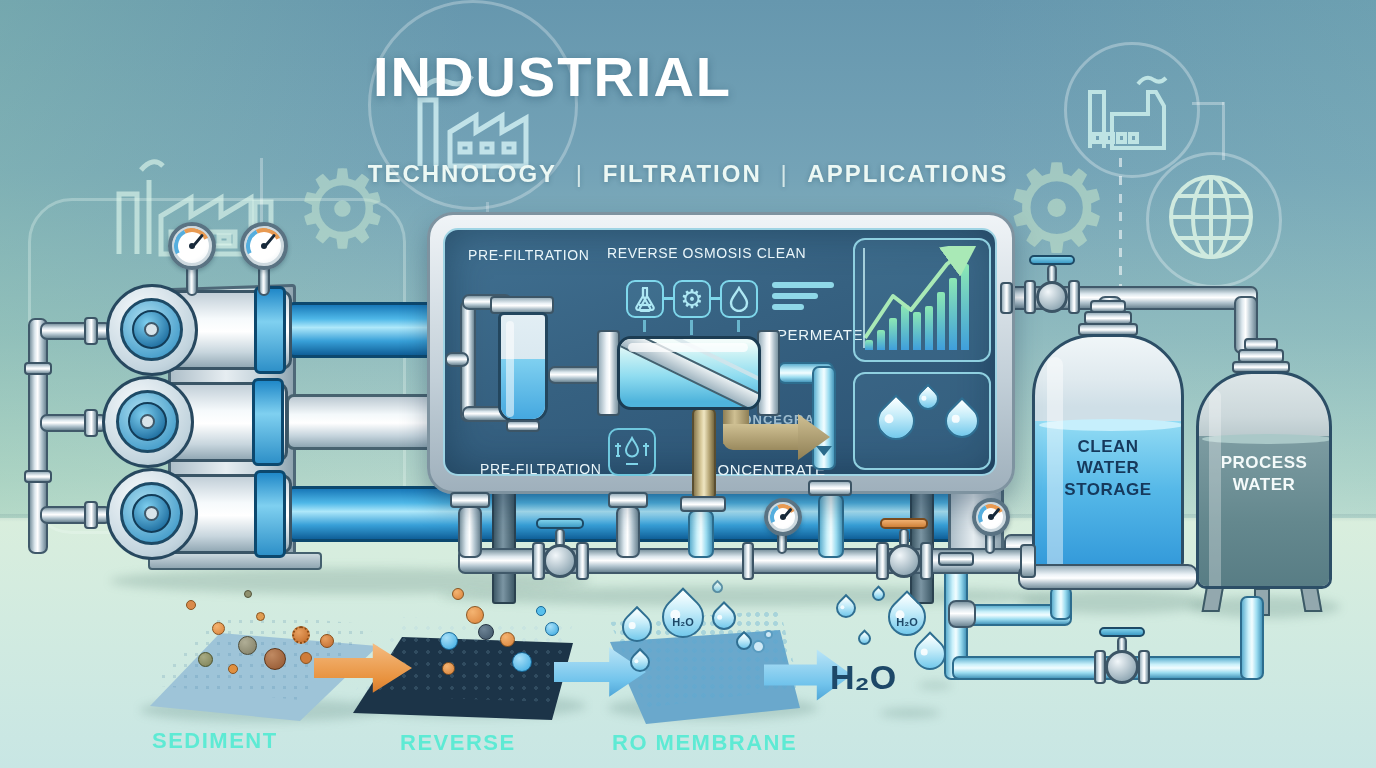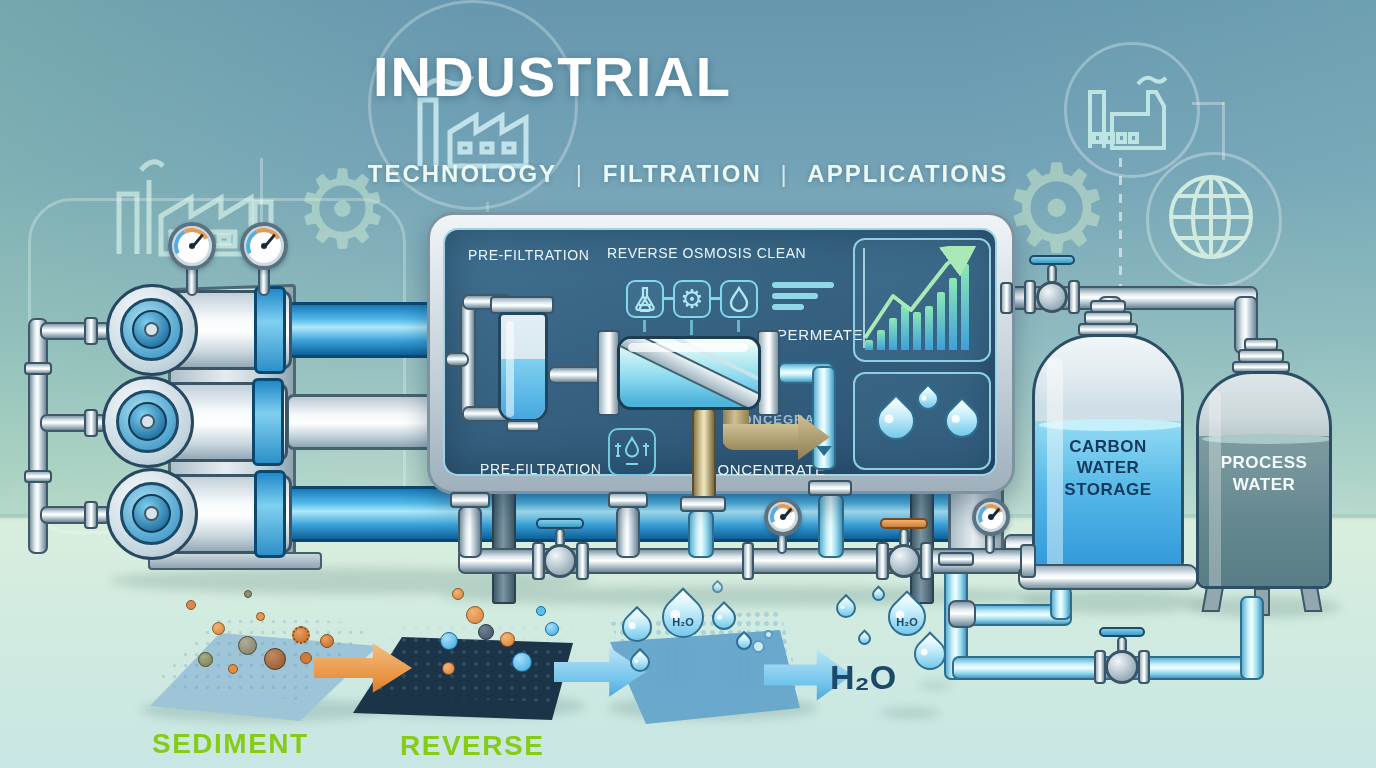--- a/index.html
+++ b/index.html
@@ -12,21 +12,21 @@
   .wall-tint{left:0;top:0;width:1376px;height:540px;
     background:linear-gradient(90deg,rgba(150,205,175,.30),rgba(150,205,175,0) 34%,rgba(120,170,190,0) 70%,rgba(140,200,190,.18));}
   .floor{left:0;top:518px;width:1376px;height:250px;
     background:linear-gradient(180deg,#d9eedd 0%,#d2ebe0 40%,#c8e6e4 100%);}
   .floorline{left:0;top:514px;width:1376px;height:8px;background:linear-gradient(180deg,rgba(90,130,140,.18),rgba(255,255,255,0));}
   
   .ttl{color:#fff;font-weight:bold;text-align:center;letter-spacing:2px;
     text-shadow:0 2px 8px rgba(15,55,80,.35);white-space:nowrap;}
   .sub{color:#ecf8f4;font-weight:bold;letter-spacing:2px;text-shadow:0 1px 5px rgba(15,55,80,.3);}
   .plabel{color:#eaf6fa;font-weight:normal;letter-spacing:.6px;white-space:nowrap;}
-  .stage-label{color:#84cc16;font-weight:bold;letter-spacing:1.5px;font-size:28px;white-space:nowrap;}
+  .stage-label{color:#5eead4;font-weight:bold;letter-spacing:1.5px;font-size:22px;white-space:nowrap;}
   .h2o{font-family:Liberation Sans, sans-serif;}
   
   .pipe{background:linear-gradient(180deg,#7e96a2,#dde8ee 30%,#ffffff 48%,#b6c8d2 72%,#6d8694);
     border:2px solid #40596a;border-radius:7px;box-sizing:border-box;}
   .pipeV{background:linear-gradient(90deg,#7e96a2,#dde8ee 30%,#ffffff 48%,#b6c8d2 72%,#6d8694);
     border:2px solid #40596a;border-radius:7px;box-sizing:border-box;}
   .cpipe{background:linear-gradient(180deg,#5fb0d0,#c9f0fa 32%,#f2fdff 50%,#9adcf0 74%,#4898bc);
     border:2px solid #2d6d8e;border-radius:7px;box-sizing:border-box;}
   .cpipeV{background:linear-gradient(90deg,#5fb0d0,#c9f0fa 32%,#f2fdff 50%,#9adcf0 74%,#4898bc);
     border:2px solid #2d6d8e;border-radius:7px;box-sizing:border-box;}
@@ -392,21 +392,21 @@
   <div class="abs flange" style="left:1090px;top:300px;width:36px;height:13px;z-index:5;"></div>
   <div class="abs flange" style="left:1084px;top:311px;width:48px;height:14px;z-index:5;"></div>
   <div class="abs flange" style="left:1078px;top:323px;width:60px;height:13px;z-index:5;"></div>
   <div class="abs" style="left:1032px;top:334px;width:152px;height:238px;z-index:5;border:3px solid #2c4e66;border-radius:62px 62px 10px 10px;box-sizing:border-box;overflow:hidden;
        background:linear-gradient(180deg,#f0f6f8 0%,#e0eaef 18%,#cfdfe7 30%);">
     <div class="abs" style="left:0;top:84px;width:152px;height:154px;background:linear-gradient(180deg,#93dcf4 0%,#55b8e8 45%,#2f96d8 100%);"></div>
     <div class="abs" style="left:4px;top:82px;width:144px;height:12px;border-radius:50%;background:#c6effc;"></div>
     <div class="abs" style="left:12px;top:20px;width:16px;height:230px;border-radius:10px;background:rgba(255,255,255,.45);"></div>
   </div>
   <div class="abs" style="left:1040px;top:436px;width:136px;z-index:6;text-align:center;font-weight:bold;font-size:17px;line-height:1.25;color:#16395c;letter-spacing:.5px;">
-    <div>CARBON</div>
+    <div>CLEAN</div>
     <div>WATER</div>
     <div>STORAGE</div>
   </div>
   <div class="abs flange" style="left:1018px;top:564px;width:180px;height:26px;z-index:5;border-radius:10px;"></div>
   <div class="abs pipe" style="left:1004px;top:534px;width:34px;height:24px;z-index:4;"></div>
 
   <div class="abs flange" style="left:1244px;top:338px;width:34px;height:13px;z-index:5;"></div>
   <div class="abs flange" style="left:1238px;top:349px;width:46px;height:14px;z-index:5;"></div>
   <div class="abs flange" style="left:1232px;top:361px;width:58px;height:12px;z-index:5;"></div>
   <div class="abs" style="left:1196px;top:371px;width:136px;height:218px;z-index:5;border:3px solid #2c4e66;border-radius:56px 56px 10px 10px;box-sizing:border-box;overflow:hidden;
@@ -516,14 +516,15 @@
   <div class="abs drop" style="left:858px;top:632px;width:13px;height:13px;z-index:8;"></div>
   <div class="abs drop" style="left:914px;top:638px;width:32px;height:32px;z-index:8;">
       <i></i>
     </div>
   <div class="abs h2o" style="left:830px;top:658px;z-index:8;font-size:34px;font-weight:bold;color:#1d4868;">H₂O</div>
   <div class="abs shadow" style="left:880px;top:708px;width:60px;height:10px;"></div>
   <div class="abs shadow" style="left:918px;top:682px;width:34px;height:7px;"></div>
 
   <div class="abs stage-label" style="left:152px;top:728px;z-index:8;">SEDIMENT</div>
   <div class="abs stage-label" style="left:400px;top:730px;z-index:8;">REVERSE</div>
+  <div class="abs stage-label" style="left:612px;top:730px;z-index:8;">RO MEMBRANE</div>
 
 </div>
 
 </body></html>

